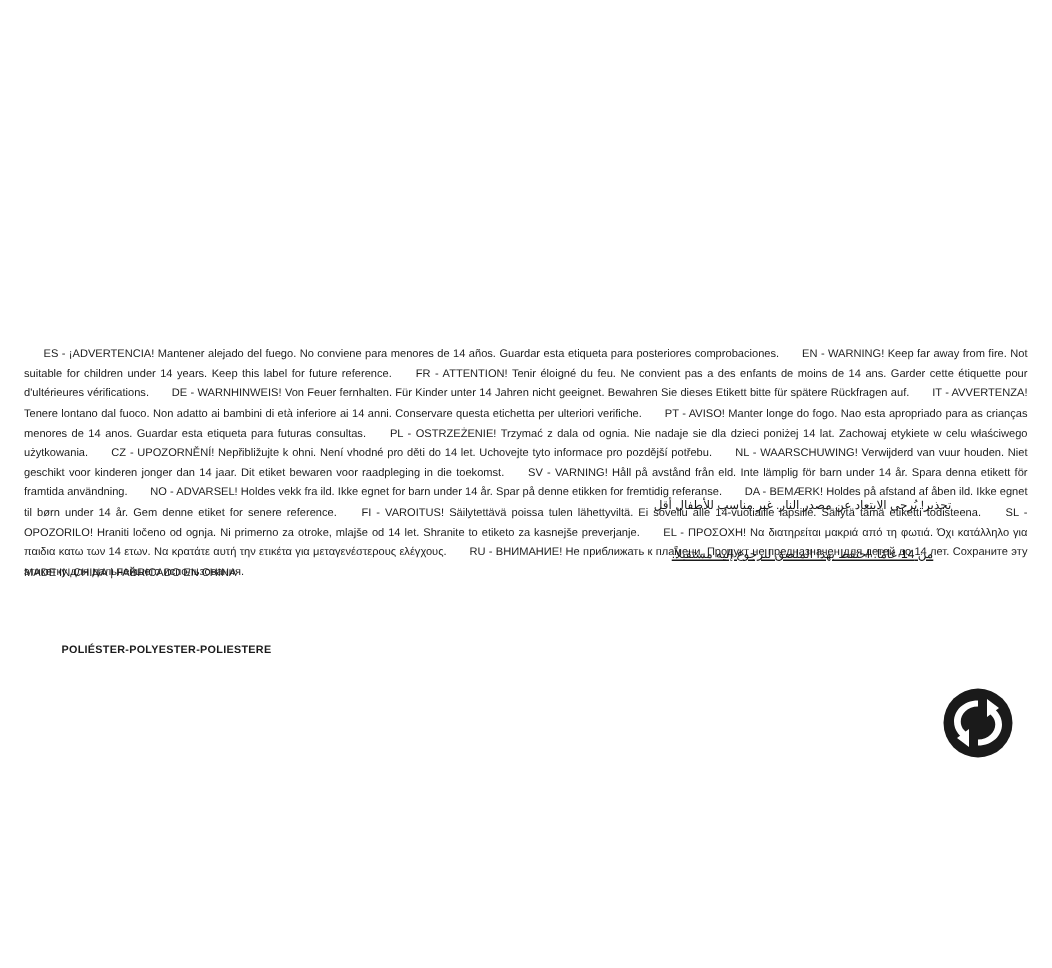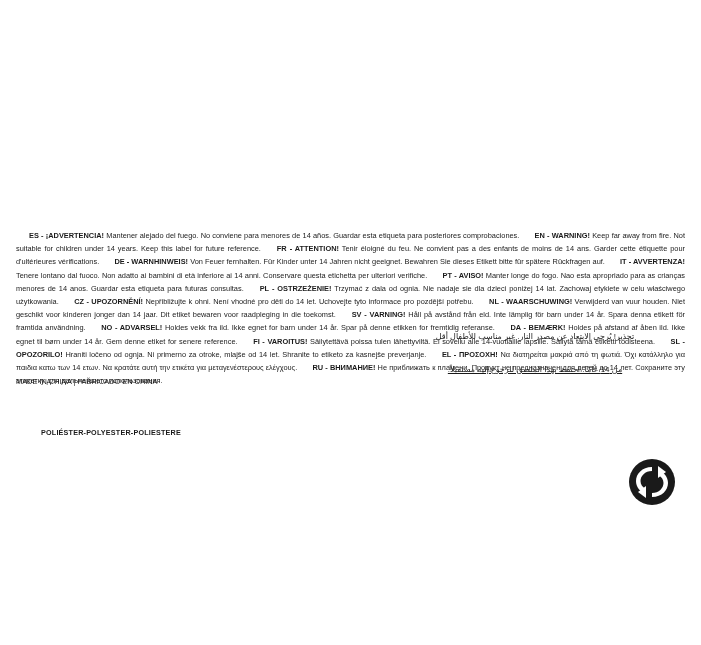--- a/index.html
+++ b/index.html
@@ -33,21 +33,21 @@
 
   .warning-paragraph {
     font-size: 7.4px;
     line-height: 13.2px;
     text-align: justify;
     color: #1a1a1a;
     margin: 0;
   }
 
   .warning-paragraph b {
-    font-weight: bold;
+    font-weight: normal;
     padding-left: 13px;
   }
 
   .arabic-line {
     position: absolute;
     right: 16px;
     width: 300px;
     text-align: center;
     font-size: 8px;
     line-height: 12px;

